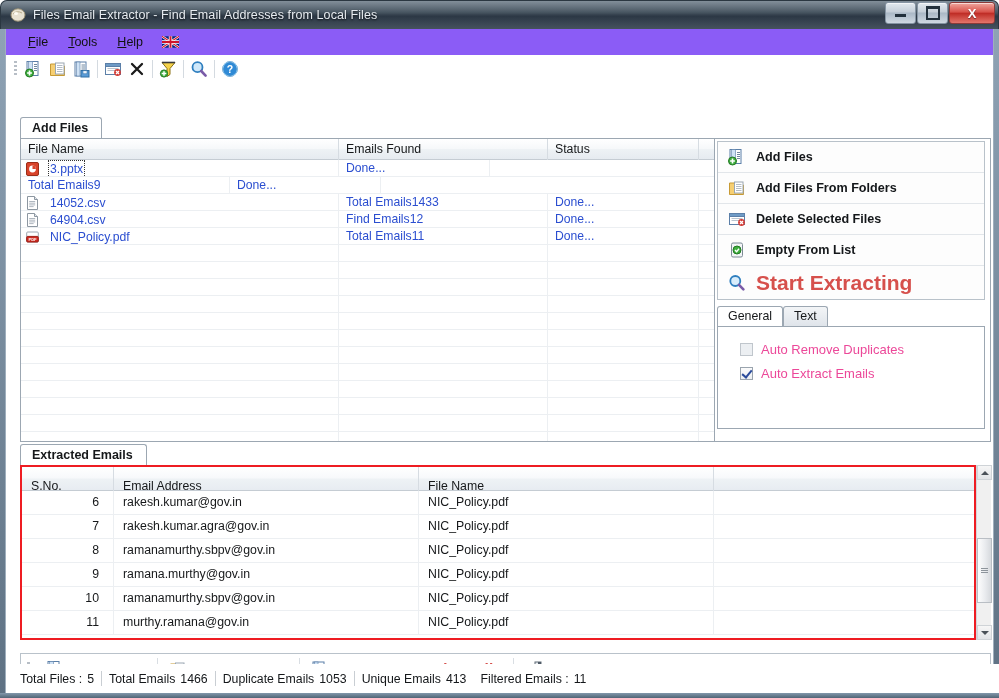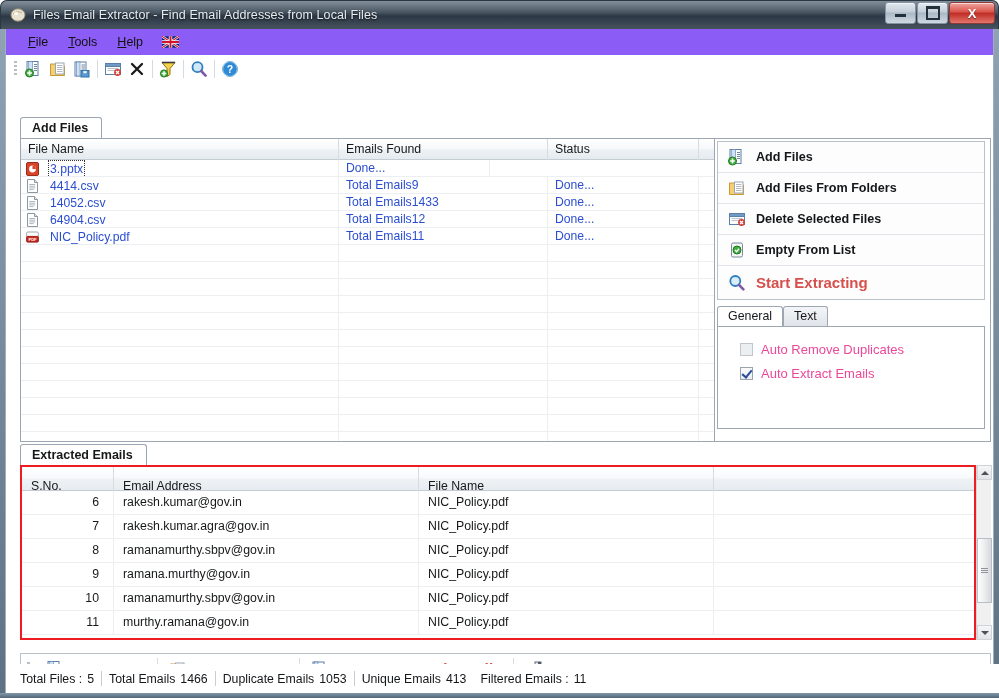--- a/index.html
+++ b/index.html
@@ -154,21 +154,21 @@
     border:1px solid #b9c2ca;box-sizing:border-box;width:268px;
     background:#fdfdfd;
   }
   .action{
     display:flex;align-items:center;height:31px;padding-left:10px;gap:10px;
     border-bottom:1px solid #e2e6ea;box-sizing:border-box;cursor:default;
   }
   .action:last-child{border-bottom:none;}
   .action .alabel{font-size:12.6px;color:#14171a;font-weight:bold;}
   .action.start{height:33px;}
-  .action.start .alabel{font-size:15px;font-weight:bold;color:#d6504c;}
+  .action.start .alabel{font-size:21px;font-weight:bold;color:#d6504c;}
   .aicon{width:18px;height:18px;flex:none;}
   
   #options{
     margin-top:6px;width:216px;box-sizing:border-box;position:relative;
   }
   .opt-tabs{height:20px;position:relative;display:flex;}
   .otab{
     height:20px;box-sizing:border-box;padding:2px 10px 0 10px;
     font-size:12.4px;color:#16181a;border:1px solid #9ca7b2;border-bottom:none;
     border-radius:3px 3px 0 0;background:linear-gradient(180deg,#f3f5f7,#dfe4ea);
@@ -412,28 +412,20 @@
                     <rect x="0.5" y="0.5" width="12" height="13" rx="1.5" fill="#d8432a" stroke="#9c2d17"></rect>
                     <circle cx="6.5" cy="7" r="3.4" fill="#fff"></circle>
                     <path d="M6.5 7V3.6A3.4 3.4 0 0 1 9.9 7z" fill="#d8432a"></path>
                   </svg>
                   <span class="lbl">3.pptx</span>
                 </div>
                 <div class="cell c3 blue">Done...</div>
                 <div class="cell c4"></div>
               </div>
               <div class="lv-row">
-                <div class="cell c1 fname">
-                  <svg class="fileicon" viewBox="0 0 13 14">
-                    <path d="M1.5.5h7l3 3v10h-10z" fill="#fff" stroke="#8d97a1"></path>
-                    <path d="M8.5.5v3h3" fill="#e3e8ed" stroke="#8d97a1"></path>
-                    <path d="M3.2 5.5h6M3.2 7.2h6M3.2 8.9h6M3.2 10.6h4.4" stroke="#9aa5b0" stroke-width=".8"></path>
-                  </svg>
-                  <span class="lbl">4414.csv</span>
-                </div>
                 <div class="cell c2 blue">Total Emails9</div>
                 <div class="cell c3 blue">Done...</div>
                 <div class="cell c4"></div>
               </div>
               <div class="lv-row">
                 <div class="cell c1 fname">
                   <svg class="fileicon" viewBox="0 0 13 14">
                     <path d="M1.5.5h7l3 3v10h-10z" fill="#fff" stroke="#8d97a1"></path>
                     <path d="M8.5.5v3h3" fill="#e3e8ed" stroke="#8d97a1"></path>
                     <path d="M3.2 5.5h6M3.2 7.2h6M3.2 8.9h6M3.2 10.6h4.4" stroke="#9aa5b0" stroke-width=".8"></path>
@@ -446,21 +438,21 @@
               </div>
               <div class="lv-row">
                 <div class="cell c1 fname">
                   <svg class="fileicon" viewBox="0 0 13 14">
                     <path d="M1.5.5h7l3 3v10h-10z" fill="#fff" stroke="#8d97a1"></path>
                     <path d="M8.5.5v3h3" fill="#e3e8ed" stroke="#8d97a1"></path>
                     <path d="M3.2 5.5h6M3.2 7.2h6M3.2 8.9h6M3.2 10.6h4.4" stroke="#9aa5b0" stroke-width=".8"></path>
                   </svg>
                   <span class="lbl">64904.csv</span>
                 </div>
-                <div class="cell c2 blue">Total Emails12</div>
+                <div class="cell c2 blue">Find Emails12</div>
                 <div class="cell c3 blue">Done...</div>
                 <div class="cell c4"></div>
               </div>
               <div class="lv-row">
                 <div class="cell c1 fname">
                   <svg class="fileicon" viewBox="0 0 13 14">
                     <rect x="0.7" y="2" width="11.6" height="10" rx="1" fill="#fff" stroke="#9aa5b0"></rect>
                     <rect x="0.7" y="6.4" width="11.6" height="5.6" rx="1" fill="#cf2a20" stroke="#9c1d14"></rect>
                     <text x="6.5" y="11" font-size="4.1" font-family="Liberation Sans, sans-serif" font-weight="bold" fill="#fff" text-anchor="middle">PDF</text>
                   </svg>

